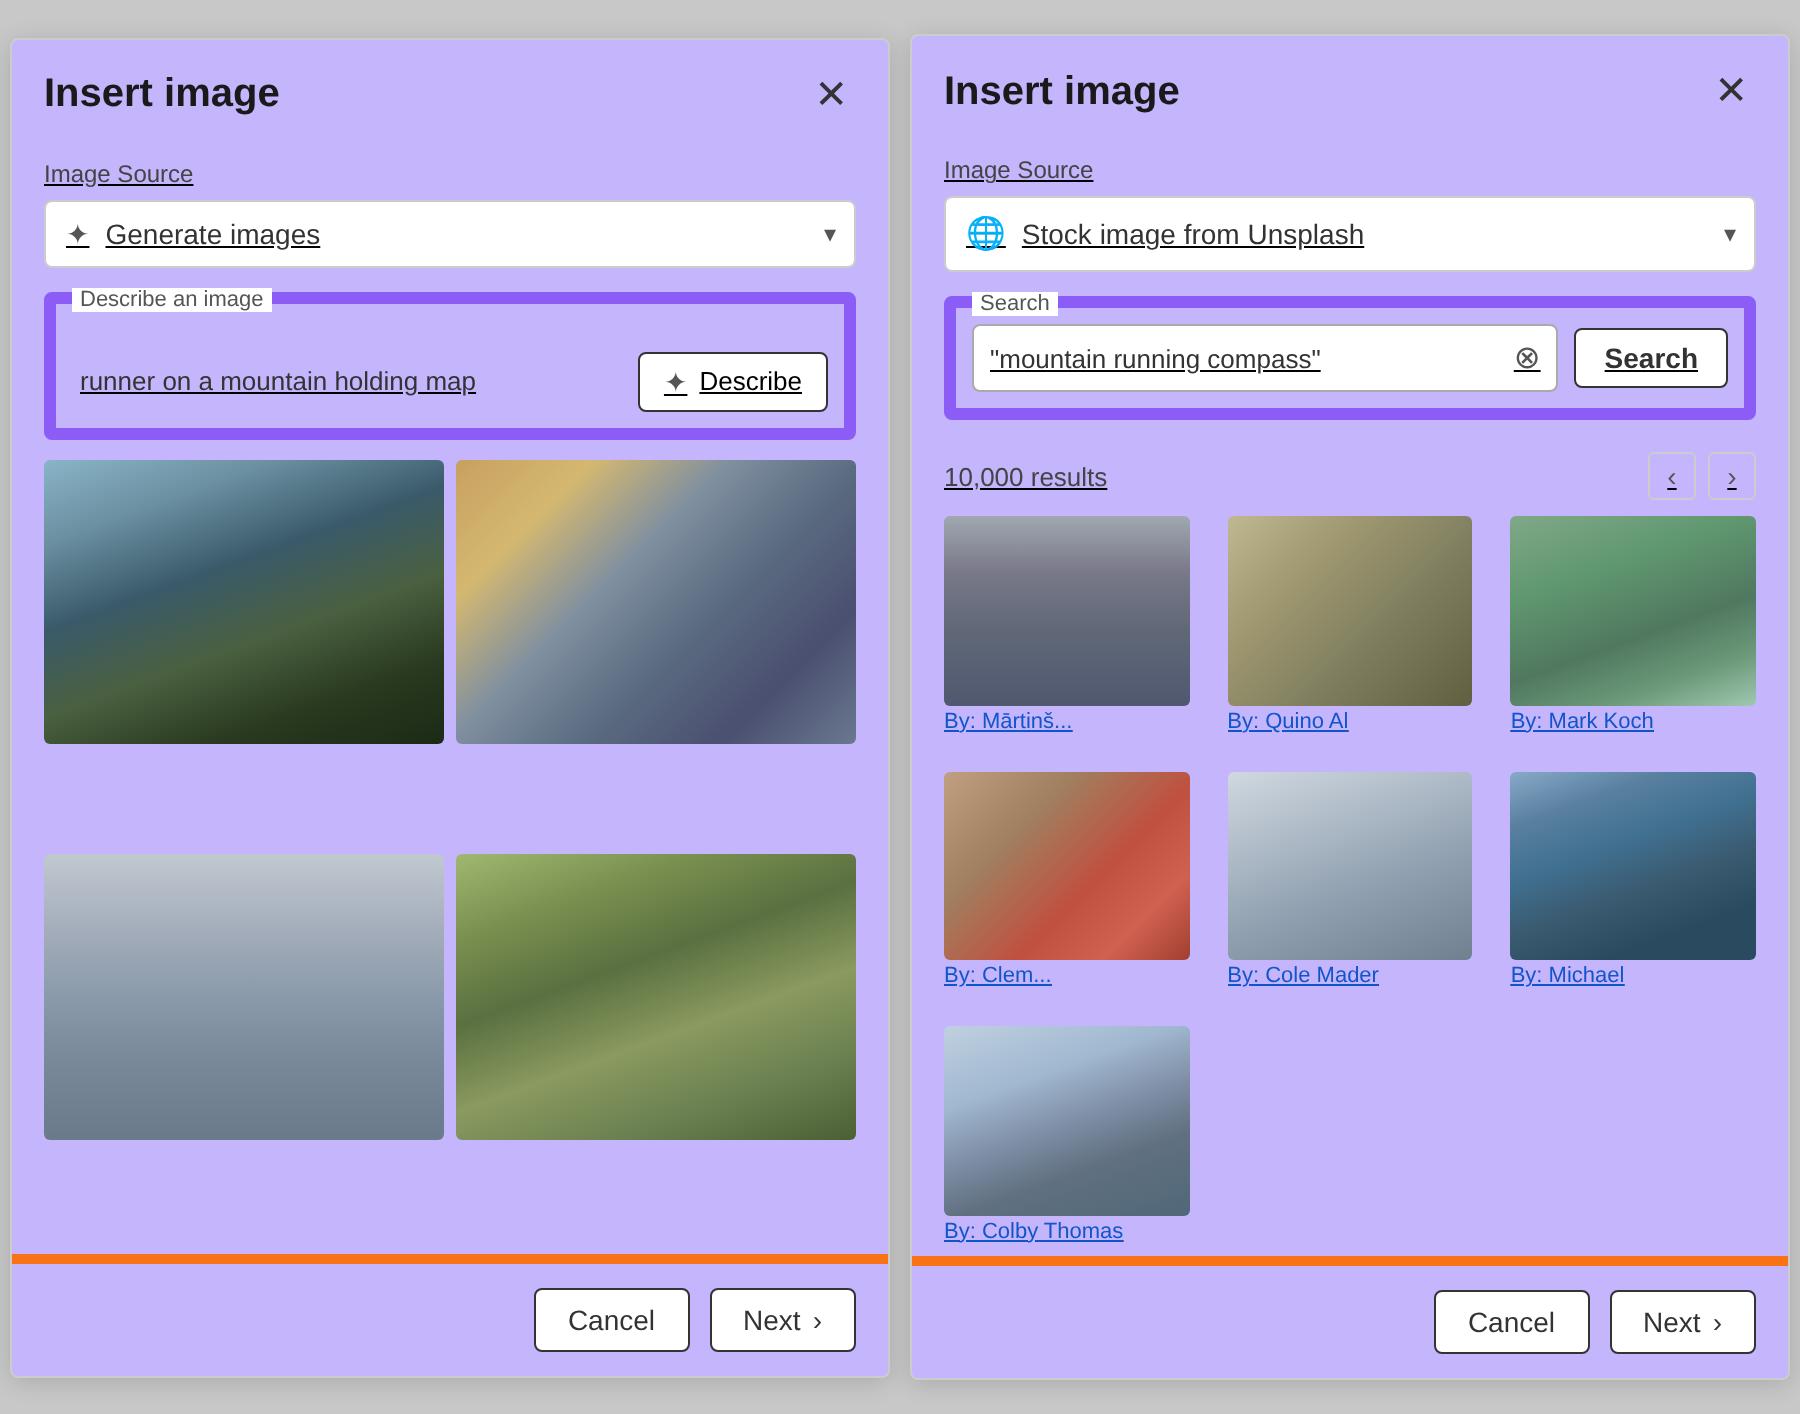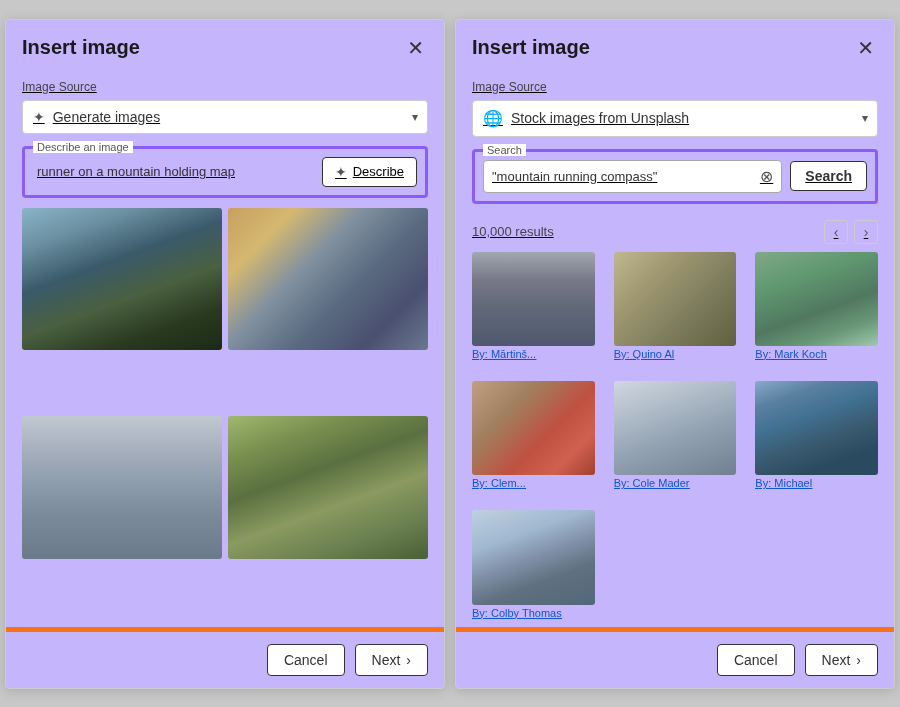--- a/index.html
+++ b/index.html
@@ -84,41 +84,41 @@
       padding: 8px 32px 8px 10px;
       font-size: 14px;
       color: #333;
       background: #fff;
       cursor: pointer;
       display: flex;
       align-items: center;
       position: relative;
     }
     .fieldset-group {
-      border: 3px solid #8b5cf6;
+      border: 6px solid #8b5cf6;
       border-radius: 4px;
       padding: 4px 8px 8px 8px;
       margin-bottom: 10px;
       position: relative;
     }
     .fieldset-legend {
       font-size: 11px;
       color: #555;
       background: #fff;
       padding: 0 4px;
       margin-left: 4px;
       position: absolute;
       top: -8px;
       left: 4px;
     }
     .describe-row {
       display: flex;
       gap: 0;
       align-items: center;
-      margin-top: 4px;
+      margin-top: 20px;
     }
     .describe-input {
       flex: 1;
       border: none;
       outline: none;
       font-size: 13px;
       color: #333;
       background: transparent;
       padding: 2px 4px;
     }
@@ -355,21 +355,21 @@
 <div class="dialog">
   <div class="dialog-header">
     <span class="dialog-title">Insert image</span>
     <button class="close-btn">✕</button>
   </div>
   <div class="dialog-body">
     <div class="section-label">Image Source</div>
     <div class="select-wrapper">
       <div class="select-display">
         <span class="select-icon globe-icon">🌐</span>
-        <span>Stock images from Unsplash</span>
+        <span>Stock image from Unsplash</span>
       </div>
       <span class="chevron-icon">▾</span>
     </div>
 
     <div class="fieldset-group">
       <span class="fieldset-legend">Search</span>
       <div class="search-row">
         <div class="search-input-wrapper">
           <input class="search-input" type="text" value="&quot;mountain running compass&quot;" style="">
           <span class="clear-icon">⊗</span>

